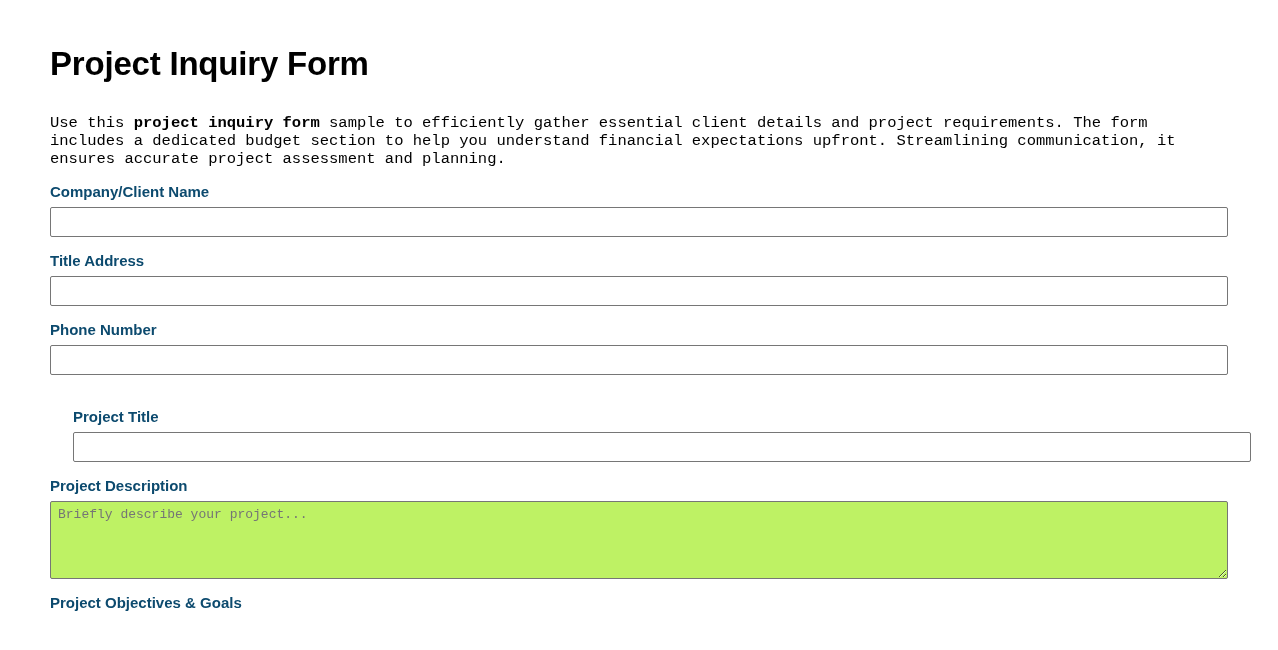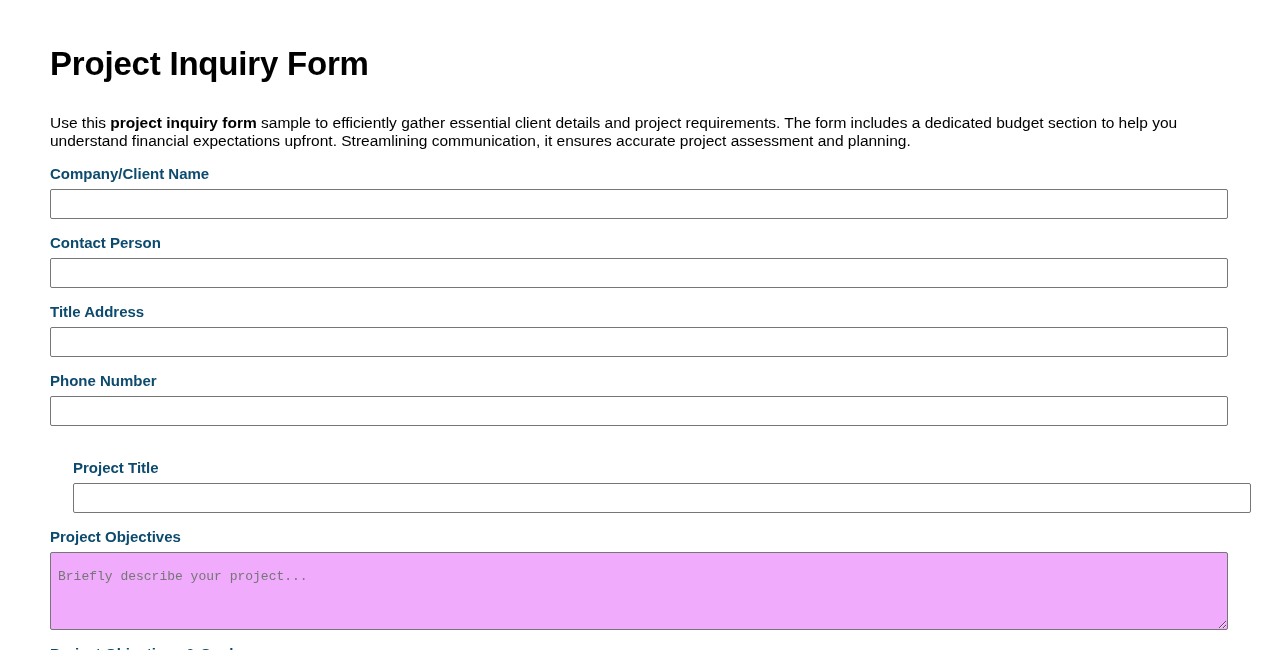--- a/index.html
+++ b/index.html
@@ -25,20 +25,21 @@
     margin: 14px 0 0 0;
     line-height: 1.2;
     color: #000;
   }
   .intro {
     font-size: 15.5px;
     line-height: 1.18;
     margin: 30px 0 4px 0;
     color: #000;
     max-width: 1180px;
+    font-family: Liberation Mono, monospace;
   }
   .intro strong {
     font-weight: bold;
   }
   .field-group {
     margin-top: 15px;
   }
   .field-group.spaced {
     margin-top: 33px;
     margin-left: 23px;
@@ -65,24 +66,24 @@
     color: #000;
     outline: none;
   }
   .textarea-input {
     display: block;
     width: 1178px;
     height: 78px;
     box-sizing: border-box;
     border: 1px solid #767676;
     border-radius: 2px;
-    background: #f0abfc;
+    background: #bef264;
     font-family: "Liberation Mono", monospace;
     font-size: 13px;
-    padding: 16px 7px;
+    padding: 5px 7px;
     color: #000;
     outline: none;
     resize: vertical;
   }
   .textarea-input::placeholder {
     color: #757575;
     font-family: "Liberation Mono", monospace;
     font-size: 13px;
   }
   .text-input::placeholder {
@@ -96,42 +97,38 @@
 
   <h1 class="page-title">Project Inquiry Form</h1>
 
   <p class="intro"><span>Use this </span><strong>project inquiry form</strong><span> sample to efficiently gather essential client details and project requirements. The form includes a dedicated budget section to help you understand financial expectations upfront. Streamlining communication, it ensures accurate project assessment and planning.</span></p>
 
   <div class="field-group">
     <label class="field-label">Company/Client Name</label>
     <input class="text-input" type="text" placeholder="" style="">
   </div>
 
-  <div class="field-group">
-    <label class="field-label">Contact Person</label>
-    <input class="text-input" type="text" placeholder="" style="">
-  </div>
 
   <div class="field-group">
     <label class="field-label">Title Address</label>
     <input class="text-input" type="text" placeholder="" style="">
   </div>
 
   <div class="field-group">
     <label class="field-label">Phone Number</label>
     <input class="text-input" type="text" placeholder="" style="">
   </div>
 
   <div class="field-group spaced">
     <label class="field-label">Project Title</label>
     <input class="text-input" type="text" placeholder="" style="">
   </div>
 
   <div class="field-group">
-    <label class="field-label">Project Objectives</label>
+    <label class="field-label">Project Description</label>
     <textarea class="textarea-input" placeholder="Briefly describe your project..." style=""></textarea>
   </div>
 
   <div class="field-group">
     <label class="field-label">Project Objectives &amp; Goals</label>
 
   </div>
 
 </div>
 

